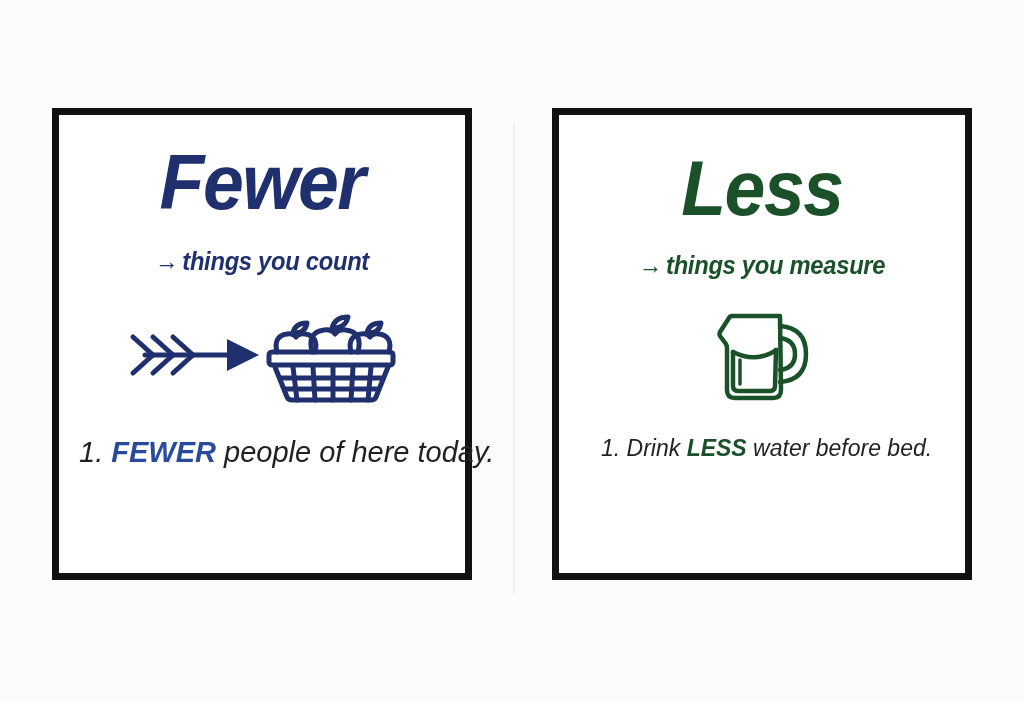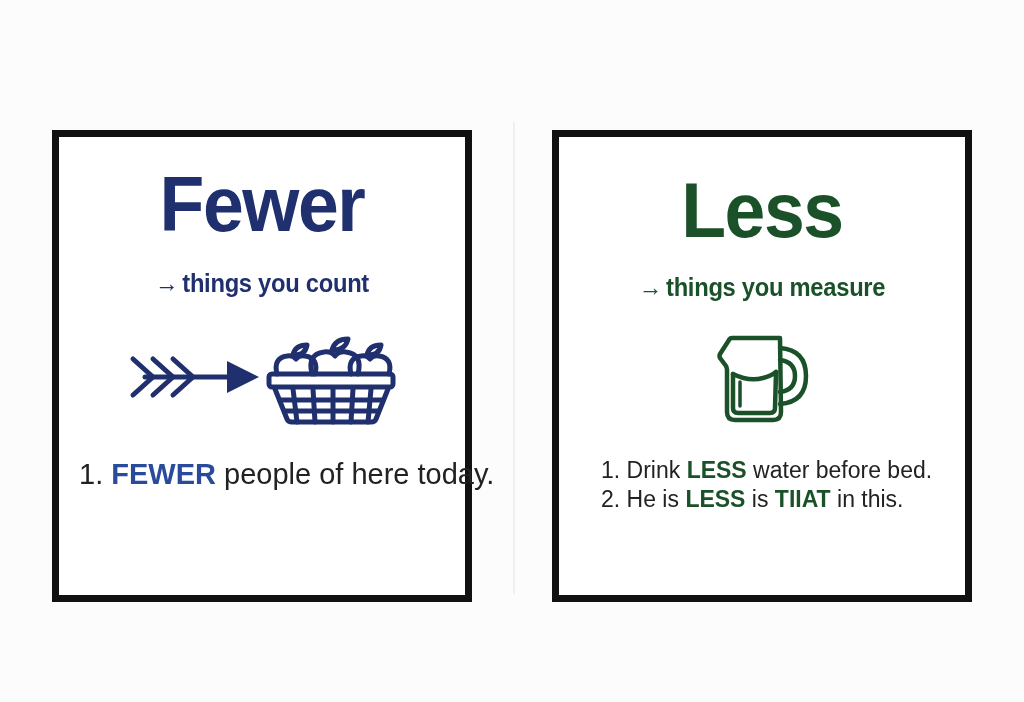--- a/index.html
+++ b/index.html
@@ -29,25 +29,26 @@
     left: 513px;
     top: 122px;
     width: 2px;
     height: 472px;
     background: #f0f0f0;
   }
 
   
   .card {
     position: absolute;
-    top: 130px;
+    top: 108px;
     width: 420px;
     height: 472px;
     background: #ffffff;
     border: 7px solid #111111;
+    font-style: italic;
   }
   .card--left  { left: 52px; }
   .card--right { left: 552px; }
 
   .card-inner {
     position: relative;
     width: 100%;
     height: 100%;
     padding-top: 10px;
   }
@@ -208,22 +209,18 @@
             <path d="M38 56 L38 80" stroke-width="3.5"></path>
           </g>
         </svg>
       </div>
 
       <ol class="examples">
         <li>
           <span class="num">1.</span>
           <span>Drink </span><span class="kw">LESS</span><span> water before bed.</span>
         </li>
-        <li>
-          <span class="num">2.</span>
-          <span>He is </span><span class="kw">LESS</span><span> is </span><span class="kw">TIIAT</span><span> in this.</span>
-        </li>
       </ol>
 
     </div>
   </div>
 
 </div>
 
 </body></html>

